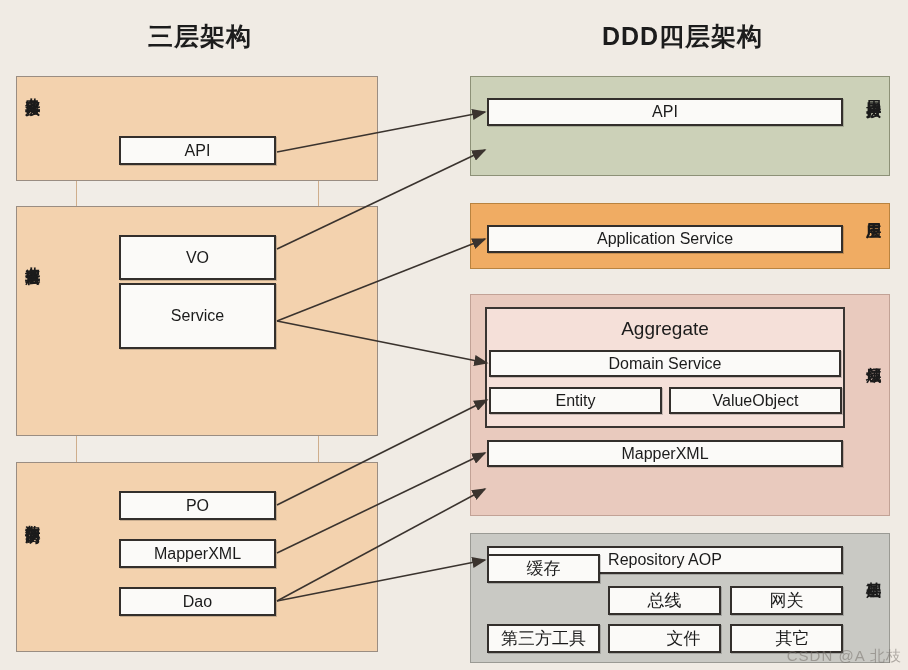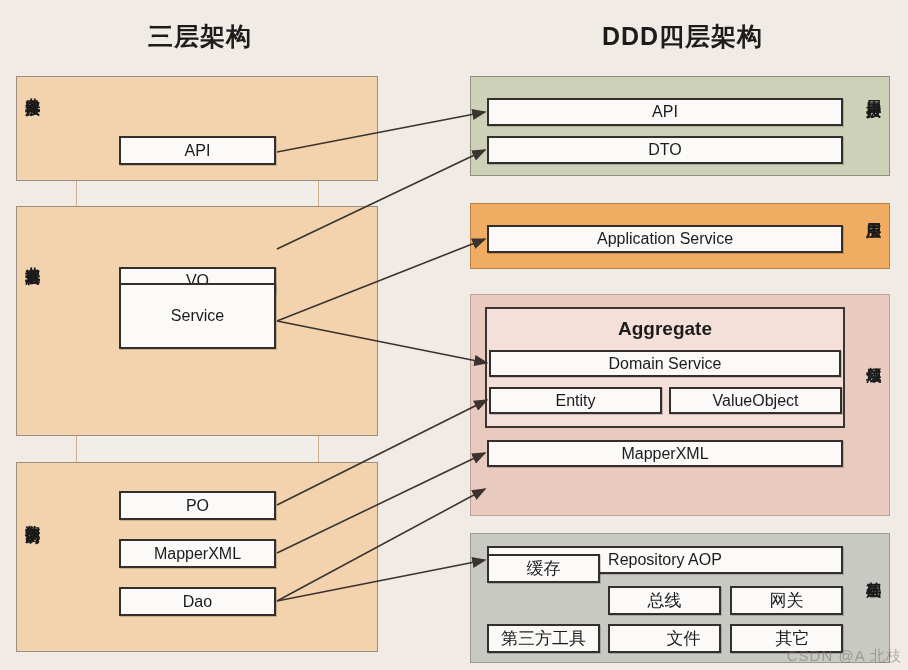--- a/index.html
+++ b/index.html
@@ -92,21 +92,21 @@
 
   .aggregate {
     position: absolute;
     box-sizing: border-box;
     background: #f5e0d9;
     border: 2px solid #3a3532;
   }
   .aggregate-title {
     position: absolute;
     font-size: 19px;
-    font-weight: bold;
+    font-weight: normal;
     color: #1c1c1c;
     text-align: center;
     white-space: nowrap;
   }
 
   
   #arrows {
     position: absolute;
     left: 0; top: 0;
     width: 908px; height: 670px;
@@ -134,33 +134,32 @@
 
   <div class="module-frame" style="left:76px; top:86px; width:243px; height:540px;"></div>
   <div class="module-title" style="left:76px; top:98px; width:243px;">Module</div>
 
   <div class="layer left-layer" style="left:16px; top:76px; width:362px; height:105px;"></div>
   <div class="layer-label" style="left:25px; top:86px; height:88px;">业务接口层</div>
   <div class="item" style="left:119px; top:136px; width:157px; height:29px;">API</div>
 
   <div class="layer left-layer" style="left:16px; top:206px; width:362px; height:230px;"></div>
   <div class="layer-label" style="left:25px; top:255px; height:133px;">业务逻辑层</div>
-  <div class="item" style="left:119px; top:235px; width:157px; height:27px;margin-top:32px;">VO</div>
+  <div class="item" style="left:119px; top:235px; width:157px; height:45px;">VO</div>
   <div class="item" style="left:119px; top:283px; width:157px; height:66px;">Service</div>
 
   <div class="layer left-layer" style="left:16px; top:462px; width:362px; height:190px;"></div>
   <div class="layer-label" style="left:25px; top:513px; height:112px;">数据访问层</div>
   <div class="item" style="left:119px; top:491px; width:157px; height:29px;">PO</div>
   <div class="item" style="left:119px; top:539px; width:157px; height:29px;">MapperXML</div>
   <div class="item" style="left:119px; top:587px; width:157px; height:29px;">Dao</div>
 
   <div class="layer lay-ui" style="left:470px; top:76px; width:420px; height:100px;"></div>
   <div class="layer-label" style="left:866px; top:88px; height:78px;">用户接口层</div>
   <div class="item" style="left:487px; top:98px; width:356px; height:28px;">API</div>
-  <div class="item" style="left:487px; top:136px; width:356px; height:28px;">DTO</div>
 
   <div class="layer lay-app" style="left:470px; top:203px; width:420px; height:66px;"></div>
   <div class="layer-label" style="left:866px; top:210px; height:52px;">应用层</div>
   <div class="item" style="left:487px; top:225px; width:356px; height:28px;">Application Service</div>
 
   <div class="layer lay-dom" style="left:470px; top:294px; width:420px; height:222px;"></div>
   <div class="layer-label" style="left:866px; top:355px; height:68px;">领域层</div>
 
   <div class="aggregate" style="left:485px; top:307px; width:360px; height:121px;"></div>
   <div class="aggregate-title" style="left:485px; top:318px; width:360px;">Aggregate</div>

